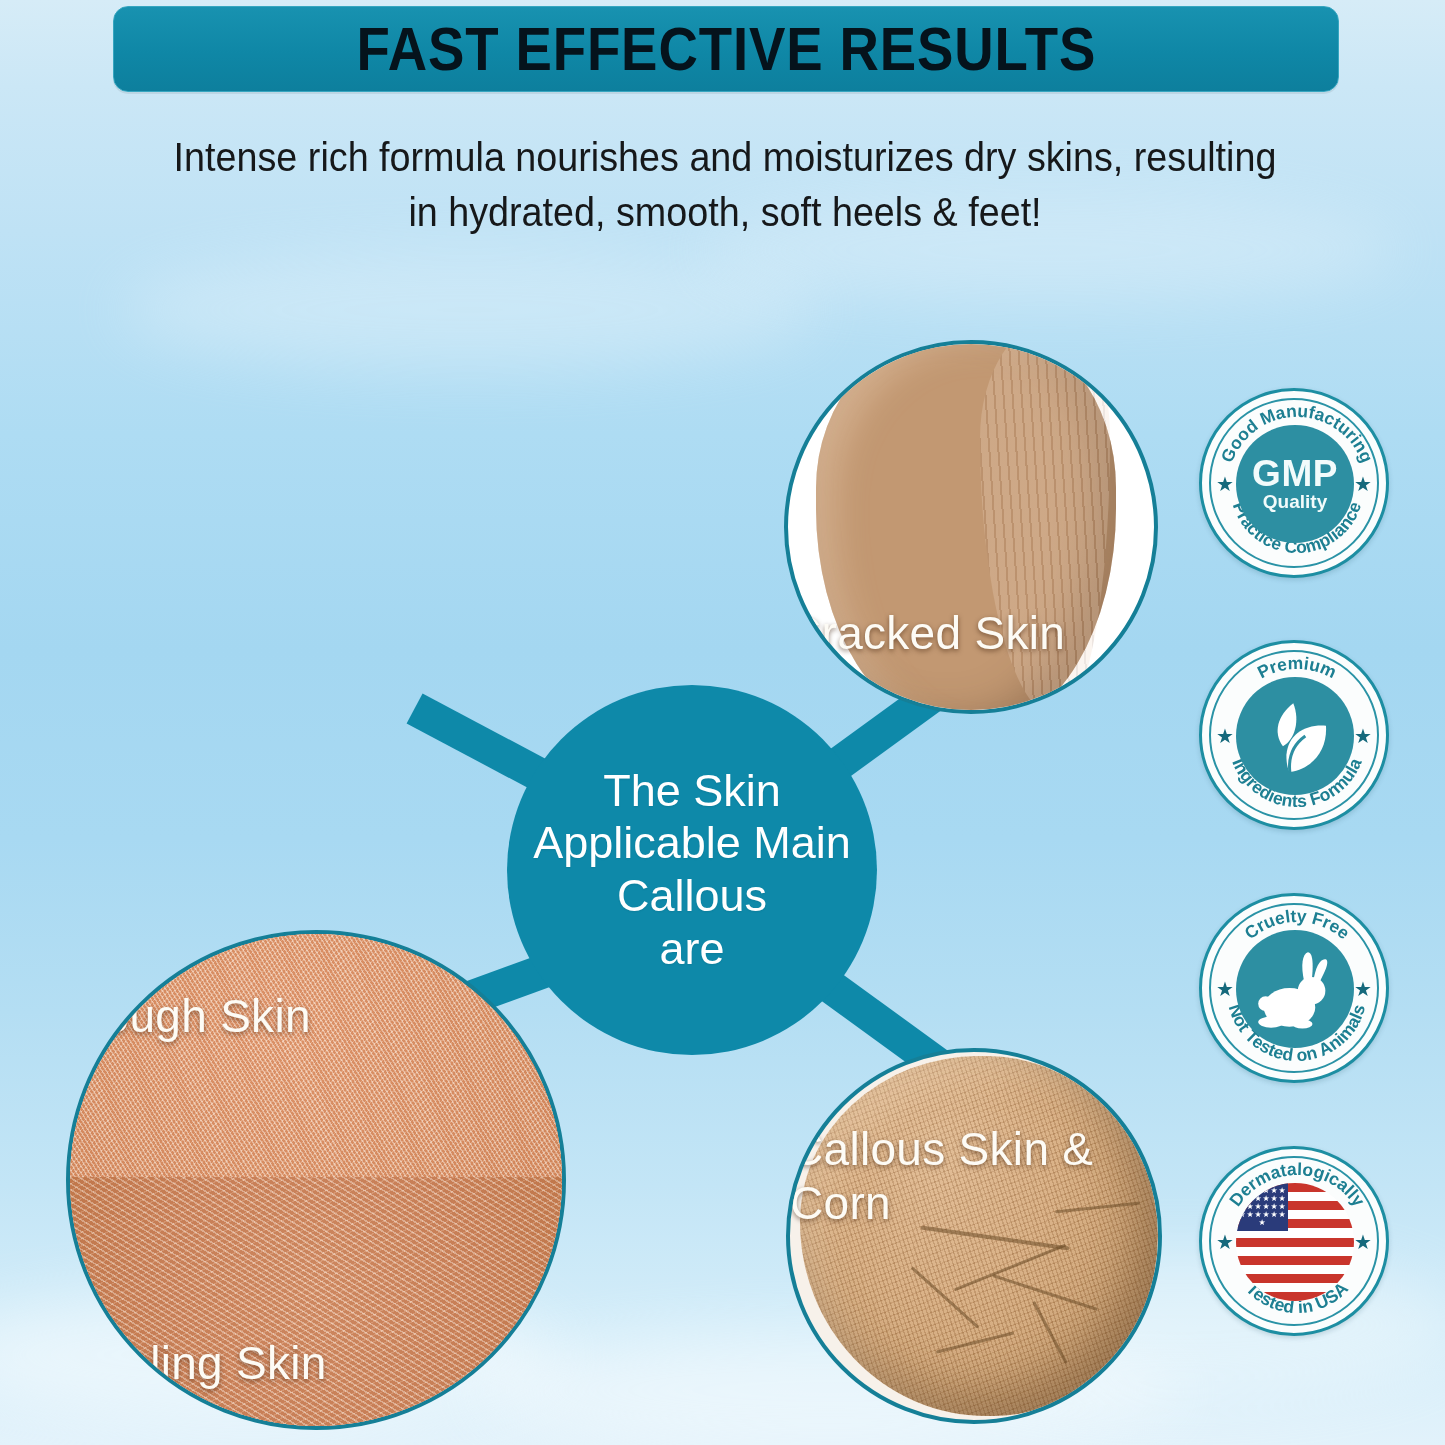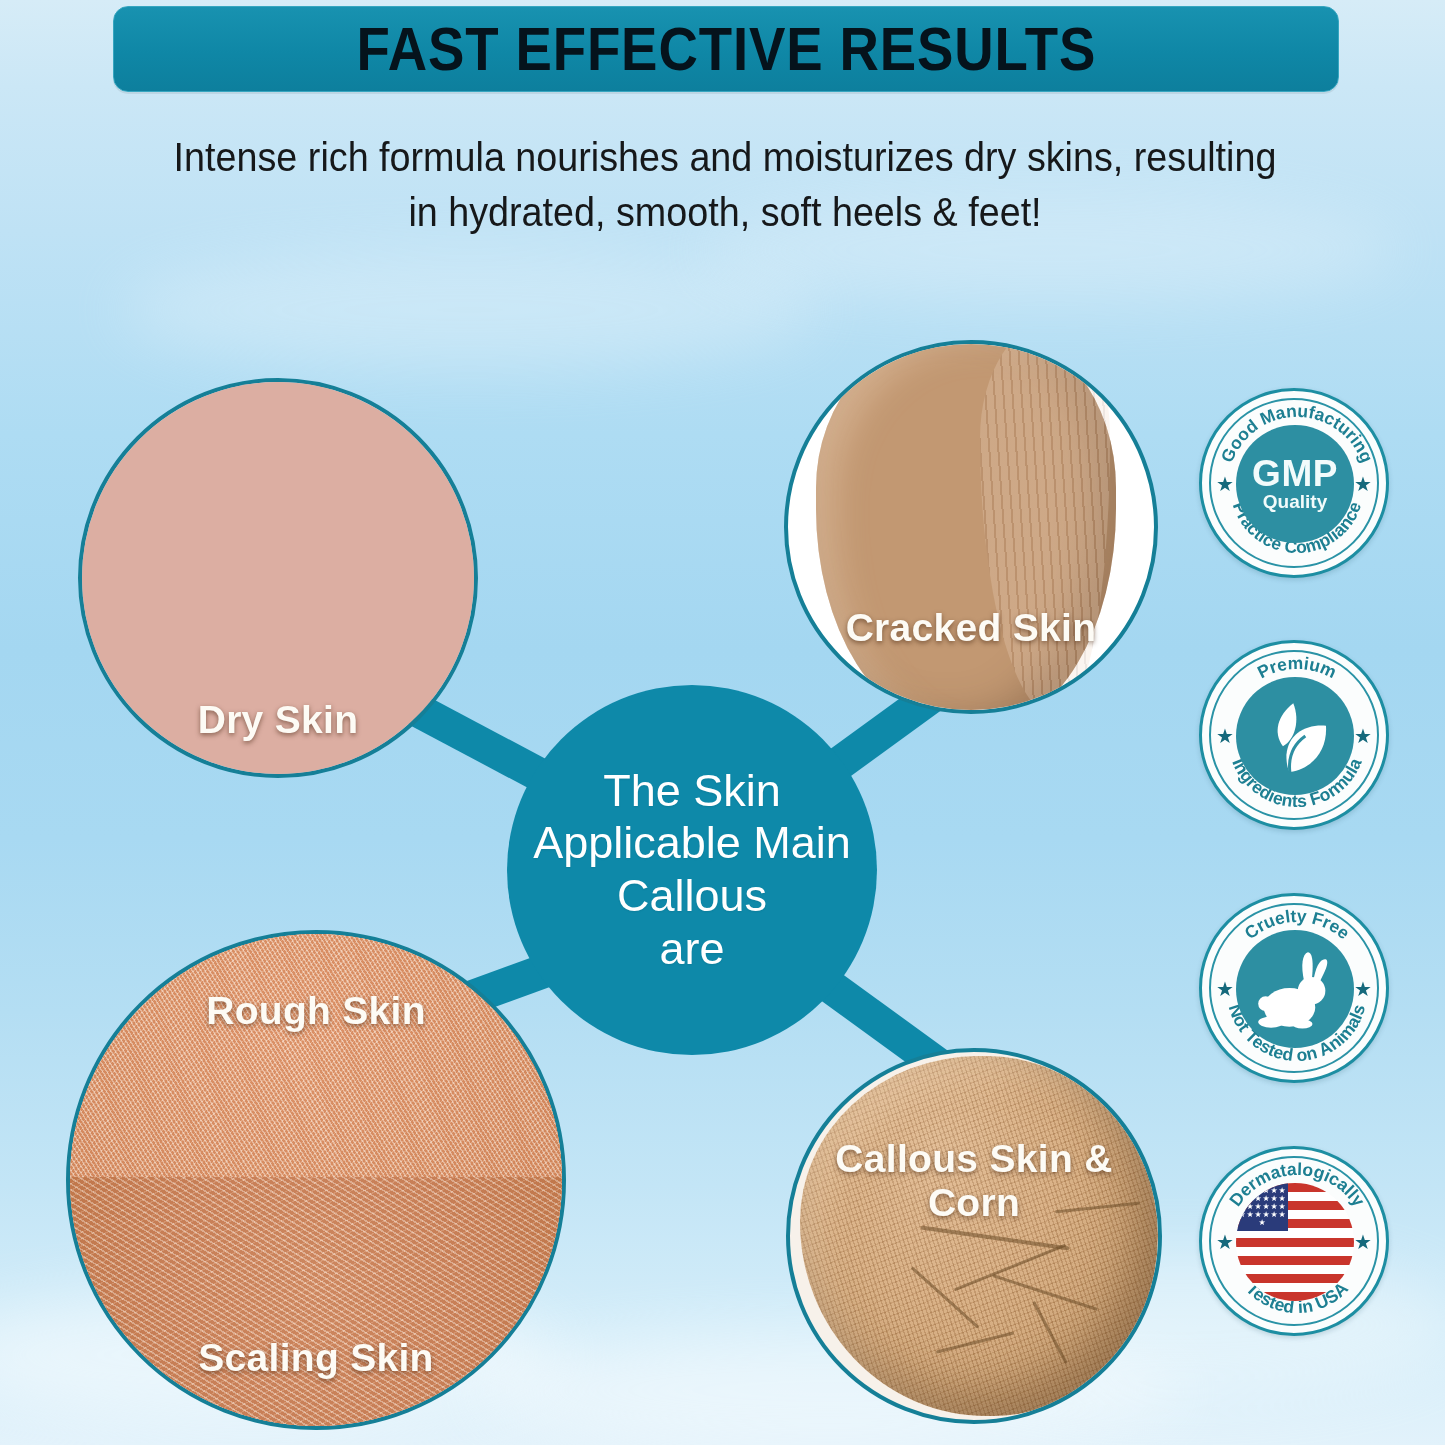--- a/index.html
+++ b/index.html
@@ -75,22 +75,22 @@
     color:#ffffff;font-size:45px;line-height:1.17;font-weight:400;
     padding:0 16px;
     text-shadow:0 1px 2px rgba(0,0,0,.08);
   }
 
   
   .sym{position:absolute;border-radius:50%;overflow:hidden;
        border:4px solid #157f97;
        box-sizing:border-box;}
   .sym .cap{
-    position:absolute;left:0;width:100%;text-align:center;
-    color:#fdfbf5;font-size:39px;font-weight:700;
+    position:absolute;left:0;width:100%;
+    color:#fdfbf5;font-size:46px;font-weight:400;
     text-shadow:0 2px 5px rgba(60,30,10,.55);
     letter-spacing:.3px;
   }
 
   
   #dry{left:78px;top:378px;width:400px;height:400px;}
   #dry .fill{position:absolute;inset:0;
     background:
       radial-gradient(circle at 30% 22%, rgba(255,255,255,.28), rgba(255,255,255,0) 46%),
       repeating-linear-gradient(112deg, rgba(170,110,95,.16) 0px, rgba(170,110,95,.16) 1px, rgba(255,255,255,.14) 1px, rgba(255,255,255,.14) 3px),
@@ -138,21 +138,21 @@
   #callous{left:786px;top:1048px;width:376px;height:376px;background:#f7f1ea;}
   #callous .photo{position:absolute;left:10px;top:4px;width:358px;height:360px;
     border-radius:50% 48% 46% 52%/46% 50% 50% 54%;
     background:
       repeating-linear-gradient(72deg, rgba(150,110,66,.30) 0px, rgba(150,110,66,.30) 1.4px, rgba(226,196,154,.26) 1.4px, rgba(226,196,154,.26) 4px),
       repeating-linear-gradient(-22deg, rgba(138,98,58,.20) 0px, rgba(138,98,58,.20) 1.2px, rgba(236,210,174,.22) 1.2px, rgba(236,210,174,.22) 6px),
       radial-gradient(ellipse at 38% 26%, #e0b690 0%, #d2a276 38%, #c08f5f 68%, #a97a4c 100%);
     background-color:#c79a6d;
     box-shadow:inset -20px -22px 46px rgba(92,62,34,.40), inset 18px 16px 36px rgba(255,238,212,.28);}
   #callous .crack{position:absolute;background:rgba(108,76,40,.55);border-radius:2px;}
-  #callous .cap{top:70px;margin-top:15px;}
+  #callous .cap{top:70px;}
 
   
   .badge{position:absolute;width:190px;height:190px;border-radius:50%;
     background:#fbfdfd;border:3px solid #1d8ea2;box-sizing:border-box;
     box-shadow:0 2px 5px rgba(20,70,90,.18);}
   .badge .ring{position:absolute;left:7px;top:7px;right:7px;bottom:7px;
     border-radius:50%;border:2px solid #2a93a6;box-sizing:border-box;}
   .badge .inner{position:absolute;left:34px;top:34px;width:118px;height:118px;
     border-radius:50%;background:#2d8fa2;display:flex;align-items:center;
     justify-content:center;flex-direction:column;}
@@ -193,24 +193,20 @@
   <div id="subtitle">
     <div>Intense rich formula nourishes and moisturizes dry skins, resulting</div>
     <div>in hydrated, smooth, soft heels &amp; feet!</div>
   </div>
 
   <div class="connector" style="left:600px;top:790px;width:210px;height:34px;transform:rotate(208deg);"></div>
   <div class="connector" style="left:800px;top:775px;width:190px;height:34px;transform:rotate(-36deg);"></div>
   <div class="connector" style="left:610px;top:930px;width:200px;height:34px;transform:rotate(160deg);"></div>
   <div class="connector" style="left:790px;top:940px;width:210px;height:34px;transform:rotate(36deg);"></div>
 
-  <div class="sym" id="dry">
-    <div class="fill"></div>
-    <div class="cap">Dry Skin</div>
-  </div>
 
   <div class="sym" id="cracked">
     <div class="photo">
       <div class="heelcurve"></div>
     </div>
     <div class="cap">Cracked Skin</div>
   </div>
 
   <div class="sym" id="rough">
     <div class="half-top"></div>

